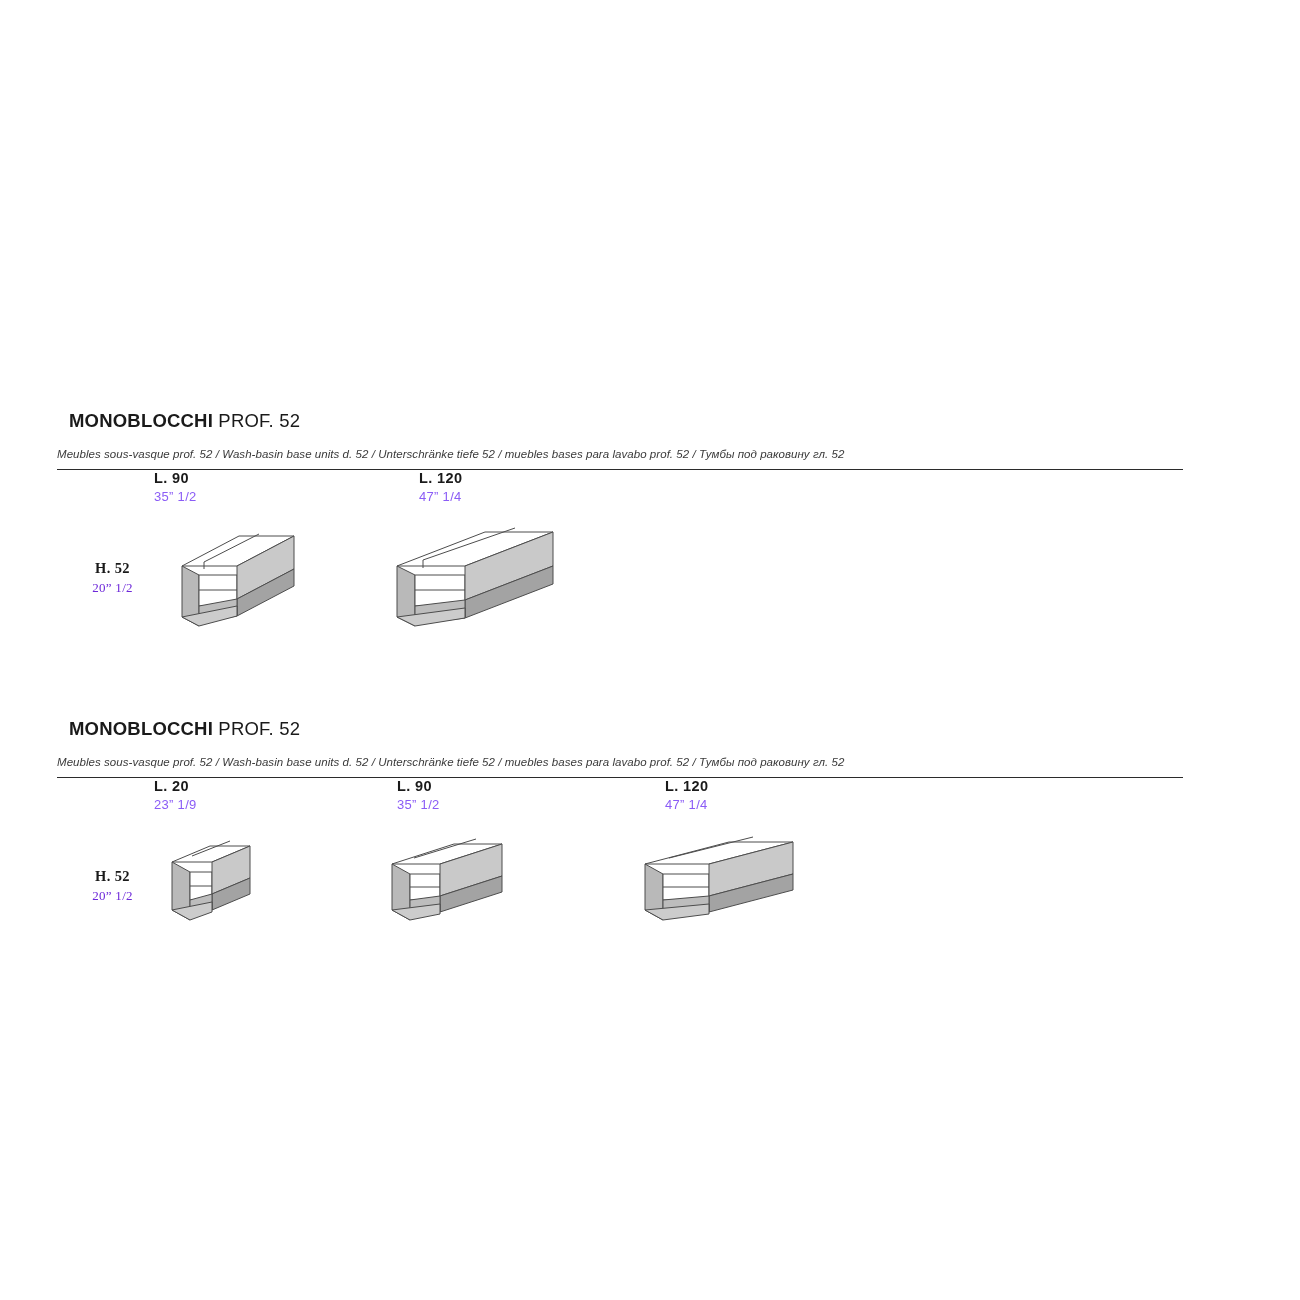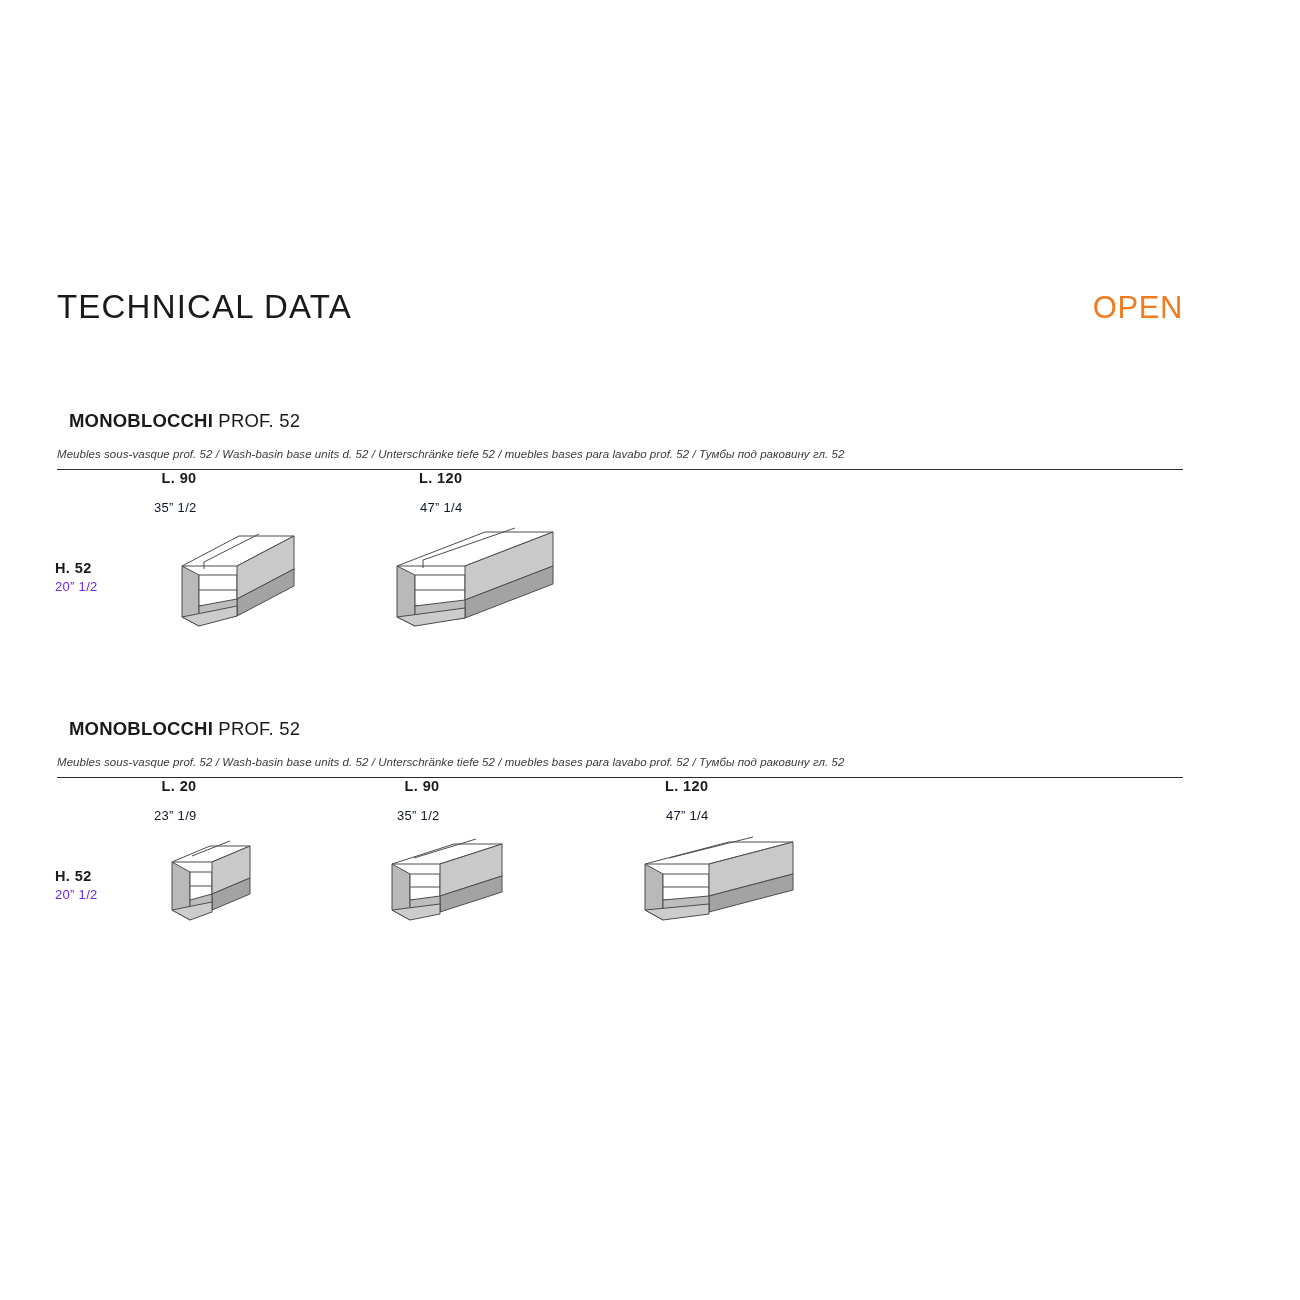--- a/index.html
+++ b/index.html
@@ -86,67 +86,64 @@
   
   .items {
     position: relative;
     height: 200px;
   }
   .item {
     position: absolute;
     top: 0;
   }
   .item-cap {
-    text-align: right;
+    text-align: left;
     white-space: nowrap;
   }
   .item-w {
     font-size: 14.5px;
     font-weight: 700;
     color: #1a1a1a;
     letter-spacing: 0.4px;
   }
   .item-wi {
-    margin-top: 14px;
+    margin-top: 3px;
     font-size: 13px;
     font-weight: 400;
-    color: #0f172a;
+    color: #8b5cf6;
     letter-spacing: 0.3px;
   }
   .art {
     position: absolute;
   }
   .height-label {
     position: absolute;
-    text-align: left;
-    white-space: nowrap;
+    text-align: center;
+    white-space: nowrap;
+    font-family: Liberation Serif, serif;
   }
   .height-h {
     font-size: 14.5px;
     font-weight: 700;
     color: #1a1a1a;
     letter-spacing: 0.4px;
   }
   .height-hi {
     margin-top: 3px;
     font-size: 13px;
     color: #6d28d9;
     letter-spacing: 0.3px;
   }
   svg { display: block; }
 </style>
 </head>
 <body>
 
 <div class="page">
 
-  <div class="header">
-    <div class="header-title">TECHNICAL DATA</div>
-    <div class="header-brand">OPEN</div>
-  </div>
 
   <div class="section" style="top:398px;">
     <div class="section-title">
       <b>MONOBLOCCHI</b><span> PROF. 52</span>
     </div>
     <div class="section-sub">Meubles sous-vasque prof. 52 /  Wash-basin base units d. 52 / Unterschränke tiefe 52 / muebles bases para lavabo prof. 52 / Тумбы под раковину гл. 52</div>
     <div class="rule"></div>
 
     <div class="items">
 

